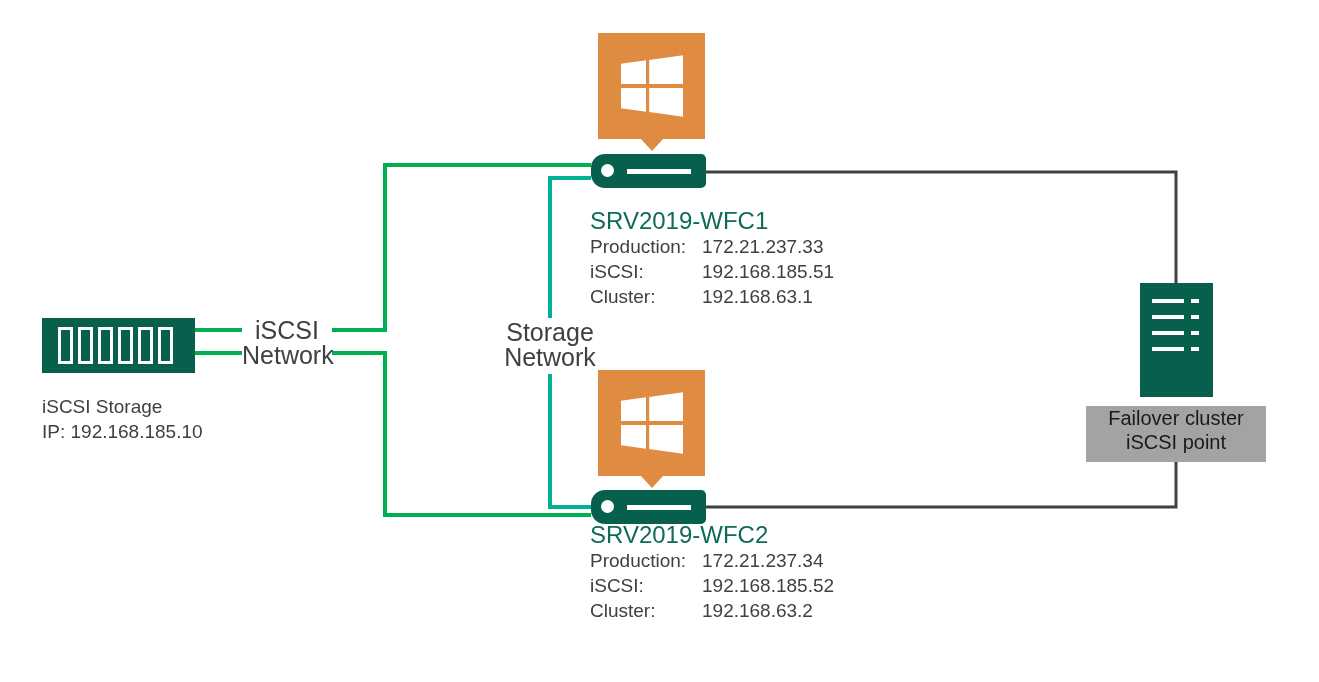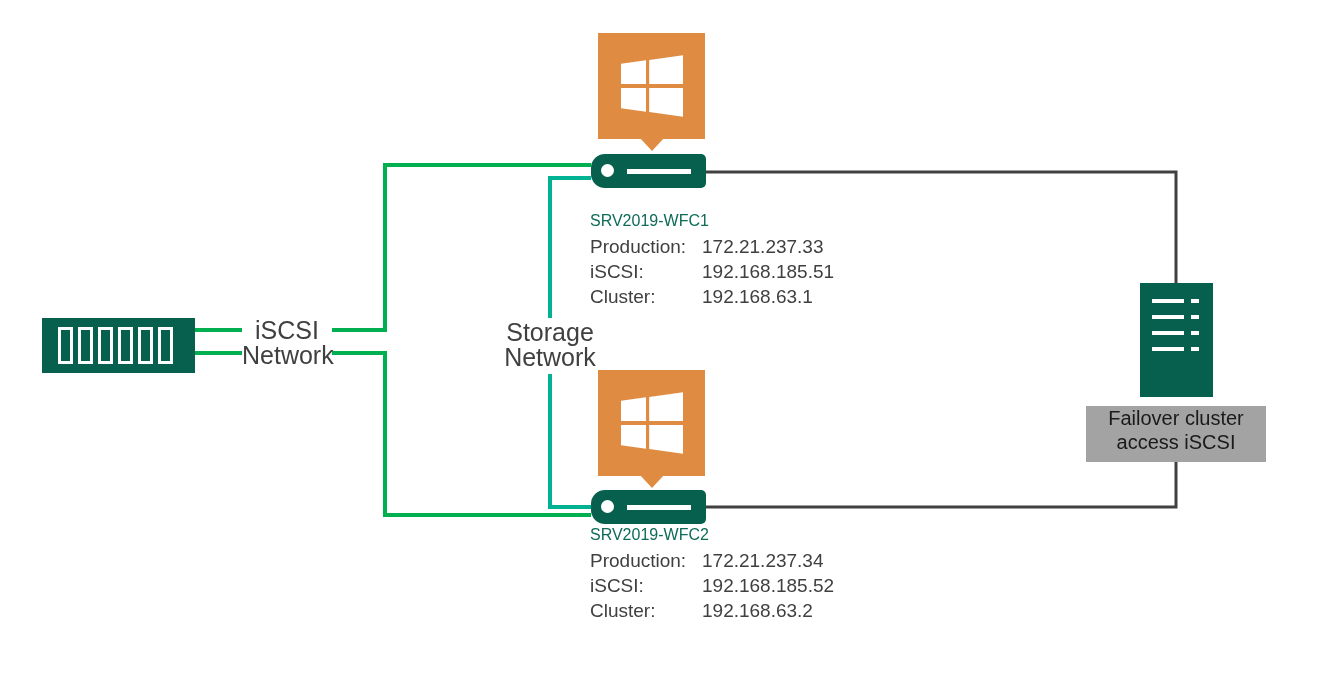--- a/index.html
+++ b/index.html
@@ -105,21 +105,21 @@
   .ap-short { width: 8px;  height: 4px; background: #ffffff; }
 
   
   .body-text {
     font-size: 19px;
     line-height: 25px;
     color: var(--text-gray);
     z-index: 5;
   }
   .node-title {
-    font-size: 16px;
+    font-size: 24px;
     line-height: 26px;
     color: var(--green-text);
   }
   .label-box {
     font-size: 25px;
     line-height: 25px;
     color: var(--text-gray);
     text-align: center;
     background: #ffffff;
     z-index: 5;
@@ -156,20 +156,24 @@
 
   <div class="abs storage-icon">
     <div class="storage-slot"></div>
     <div class="storage-slot"></div>
     <div class="storage-slot"></div>
     <div class="storage-slot"></div>
     <div class="storage-slot"></div>
     <div class="storage-slot"></div>
   </div>
 
+  <div class="abs body-text" style="left:42px; top:394px;">
+    <div>iSCSI Storage</div>
+    <div>IP: 192.168.185.10</div>
+  </div>
 
   <div class="abs label-box" style="left:242px; top:316px; width:90px;">
     <div>iSCSI</div>
     <div>Network</div>
   </div>
 
   <div class="abs label-box" style="left:504px; top:318px; width:92px;">
     <div>Storage</div>
     <div>Network</div>
   </div>
@@ -237,16 +241,16 @@
       <div class="ap-long"></div>
         <div class="ap-short"></div>
     </div>
     <div class="ap-row">
       <div class="ap-long"></div>
         <div class="ap-short"></div>
     </div>
   </div>
   <div class="abs ap-label">
     <div>Failover cluster</div>
-    <div>access iSCSI</div>
+    <div>iSCSI point</div>
   </div>
 
 </div>
 
 </body></html>

